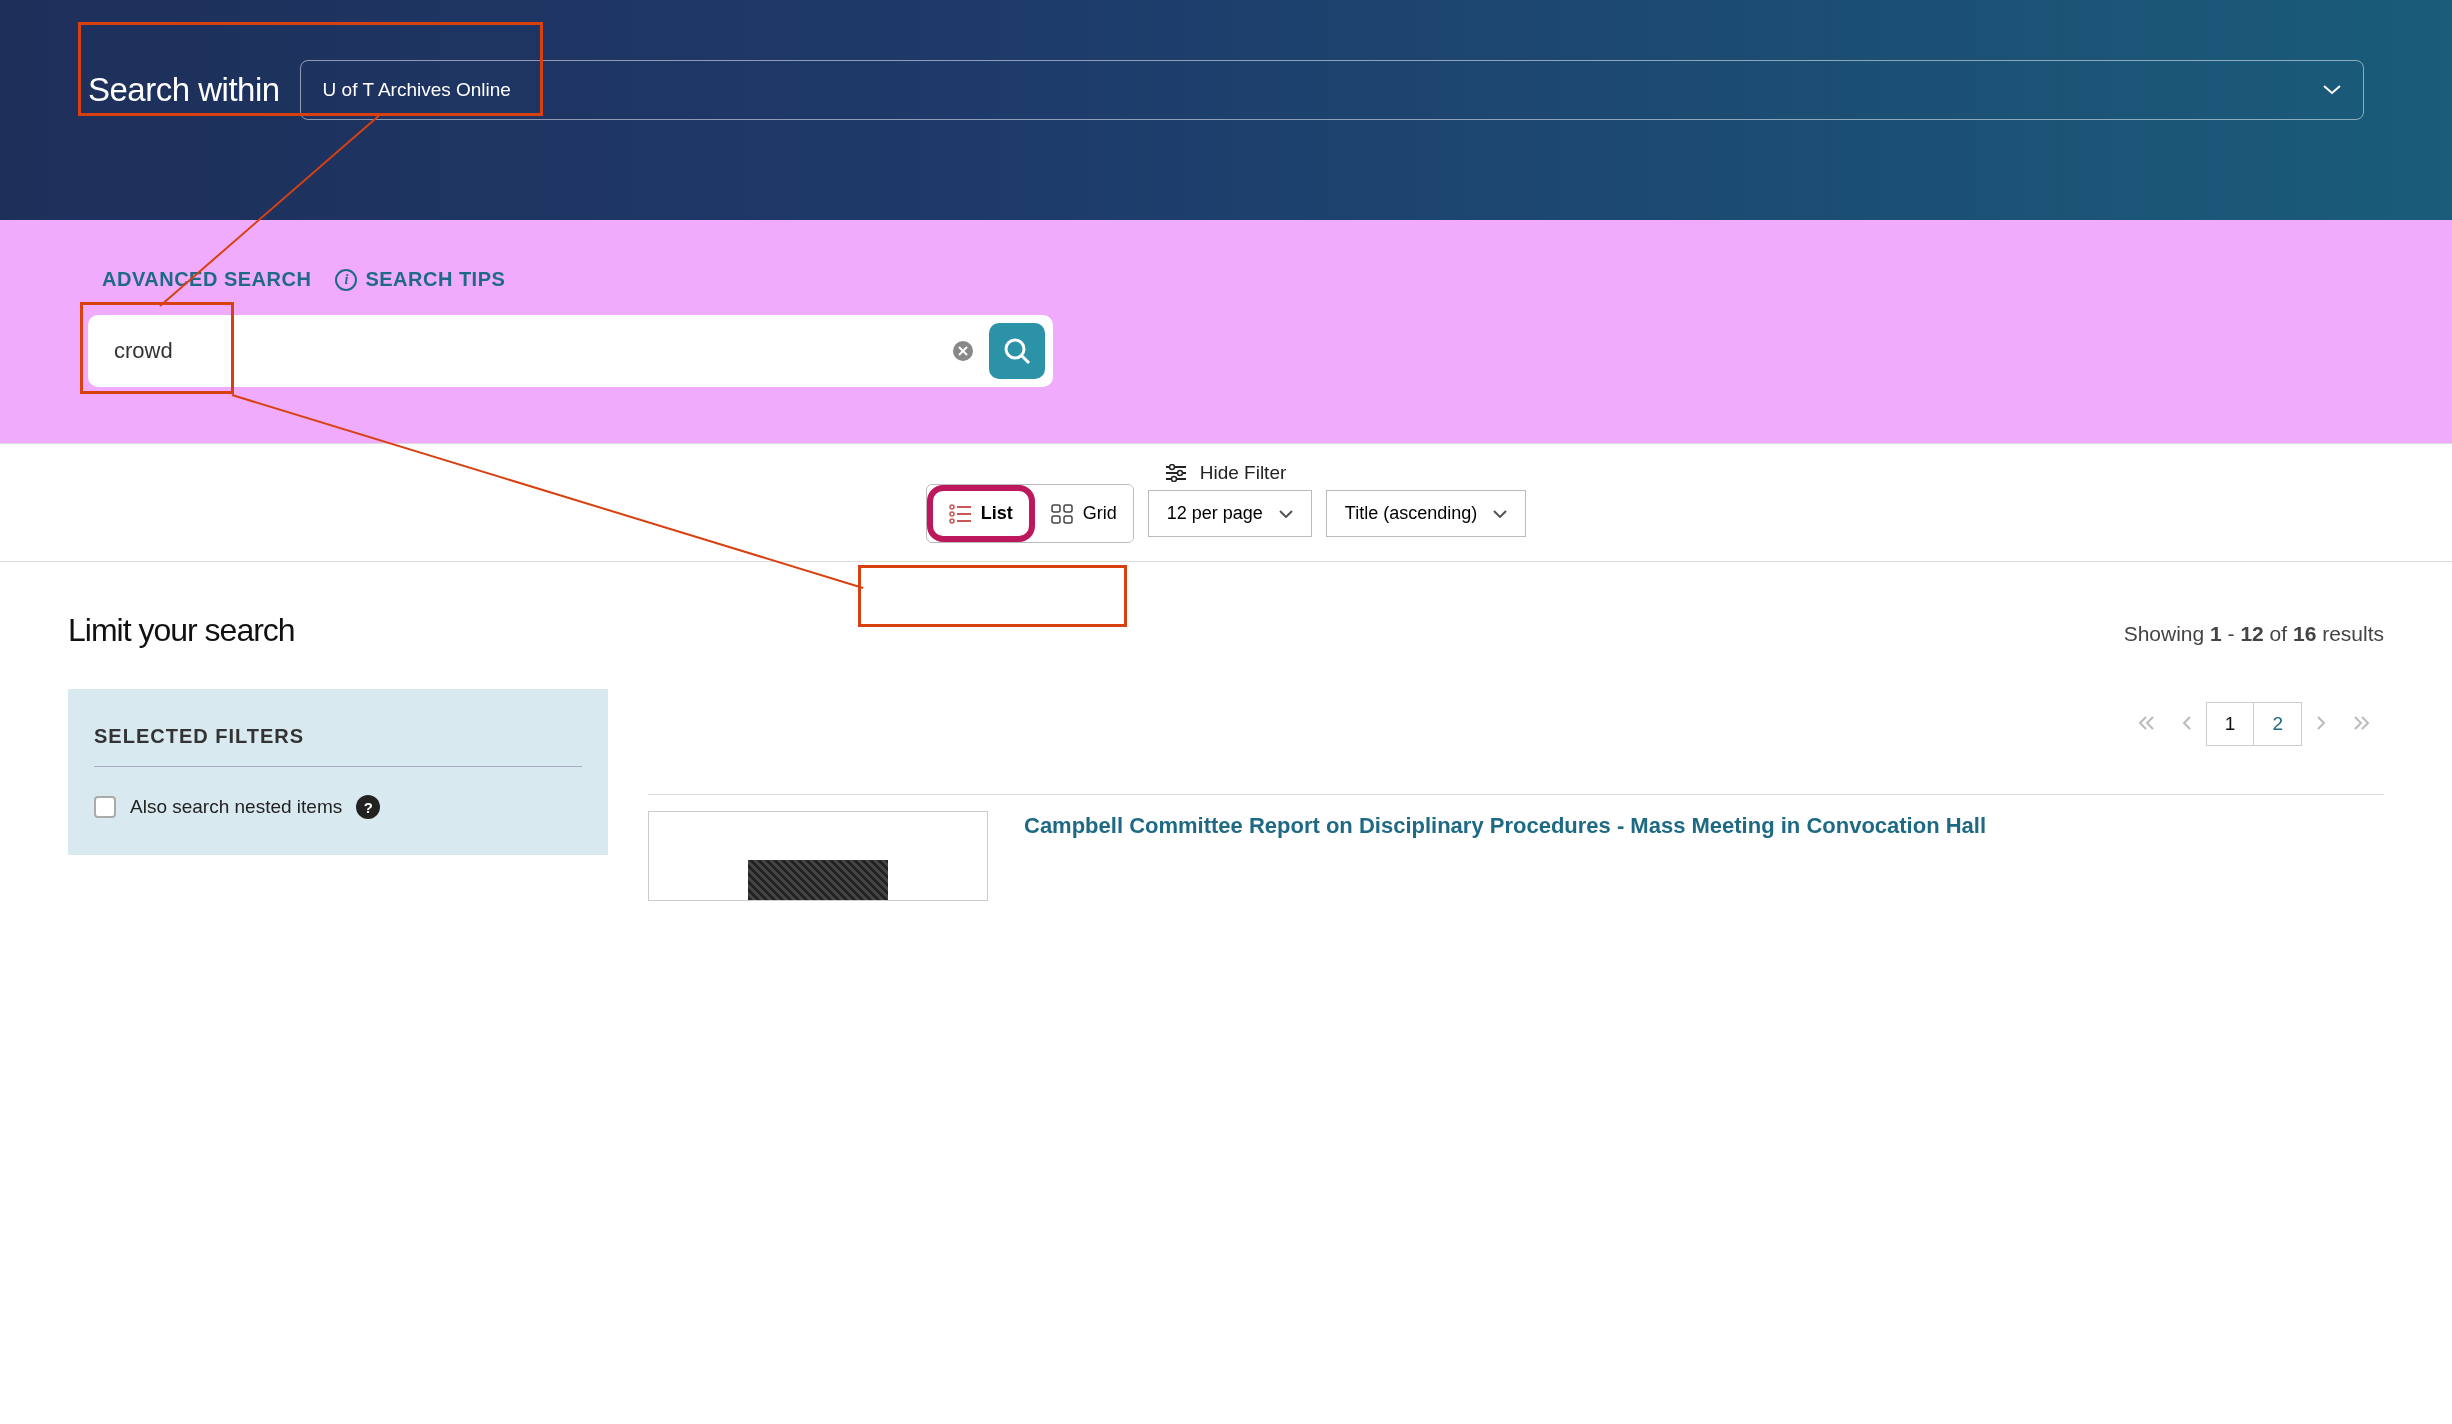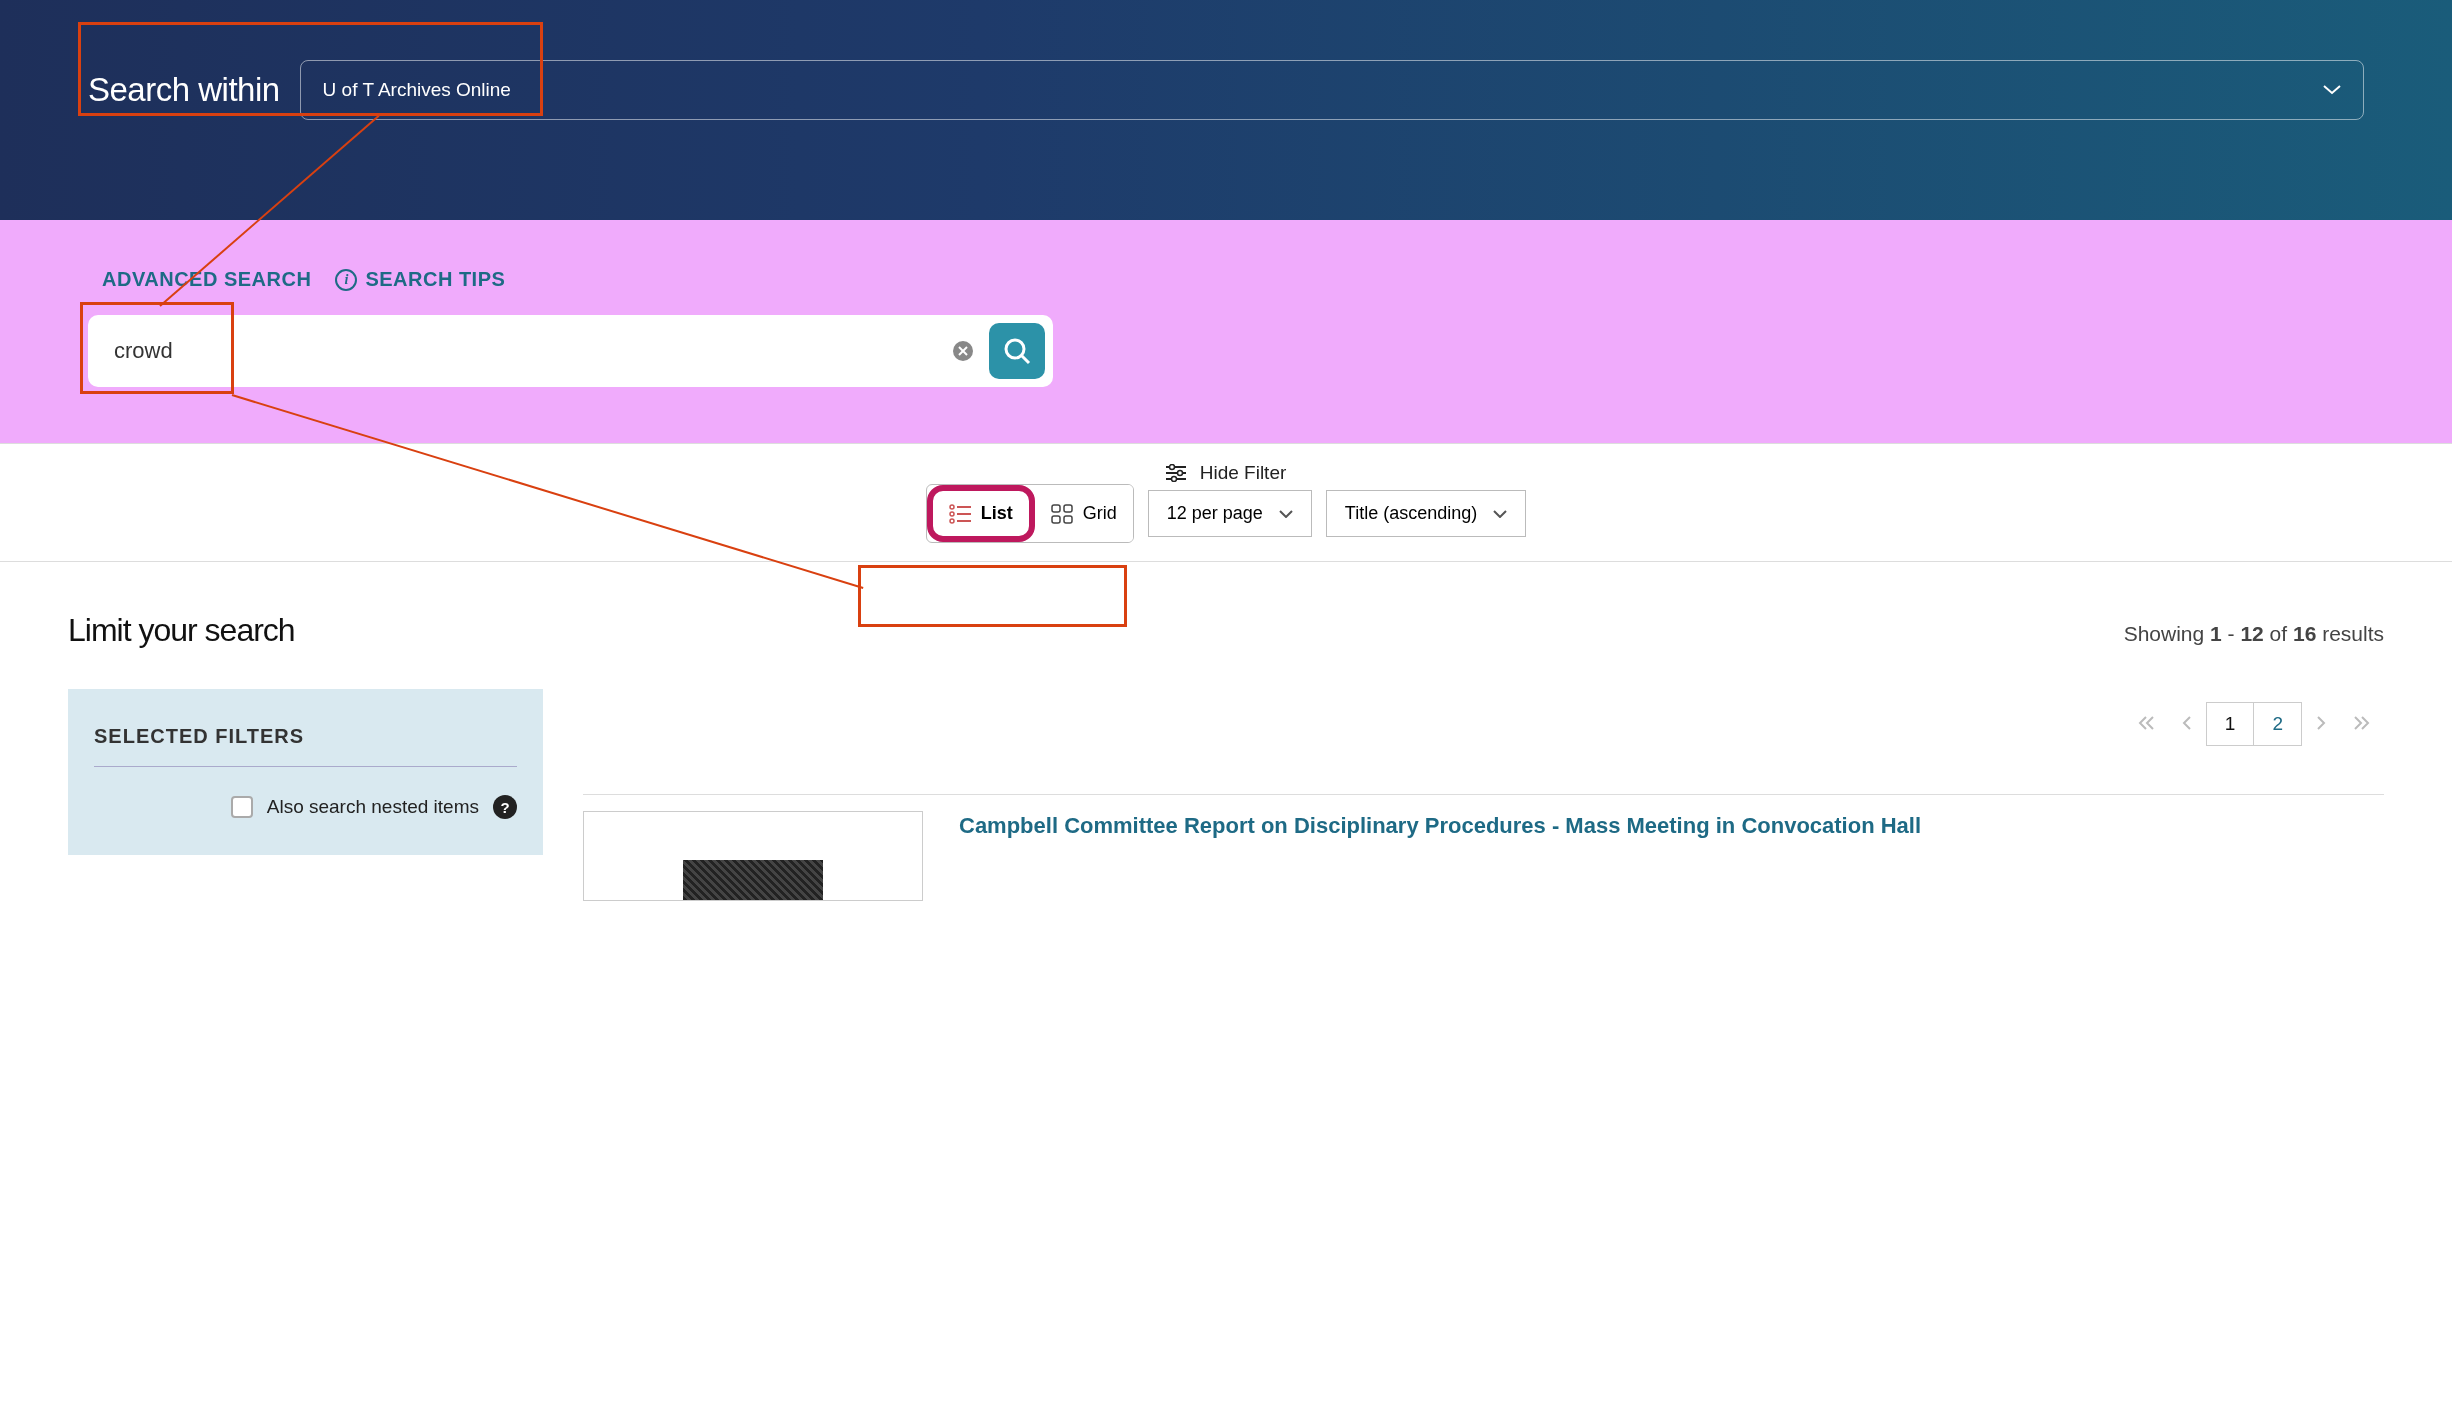--- a/index.html
+++ b/index.html
@@ -197,21 +197,21 @@
       stroke: #555;
       stroke-width: 2;
       fill: none;
     }
     .results-area {
       display: flex;
       padding: 50px 68px;
       gap: 40px;
     }
     .sidebar {
-      width: 475px;
+      width: 540px;
       flex-shrink: 0;
     }
     .limit-heading {
       font-size: 32px;
       font-weight: 400;
       letter-spacing: -1px;
       margin-bottom: 40px;
       color: #111;
     }
     .filters-panel {
@@ -224,21 +224,20 @@
       letter-spacing: 1px;
       color: #333;
       padding-bottom: 18px;
       border-bottom: 1px solid #aac;
       margin-bottom: 28px;
     }
     .nested-row {
       display: flex;
       align-items: center;
       gap: 14px;
-      justify-content: flex-end;
     }
     .nested-checkbox {
       width: 22px;
       height: 22px;
       border: 2px solid #aaa;
       border-radius: 4px;
       background: #fff;
       cursor: pointer;
     }
     .nested-label {

